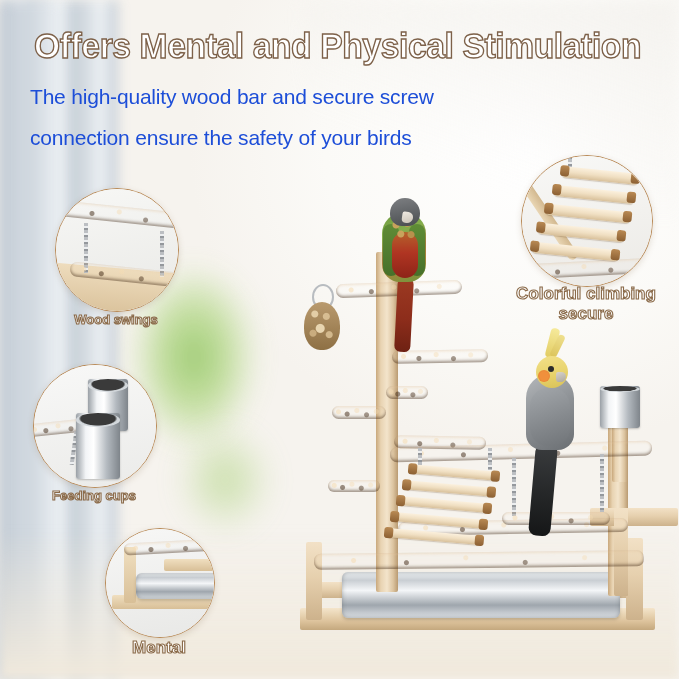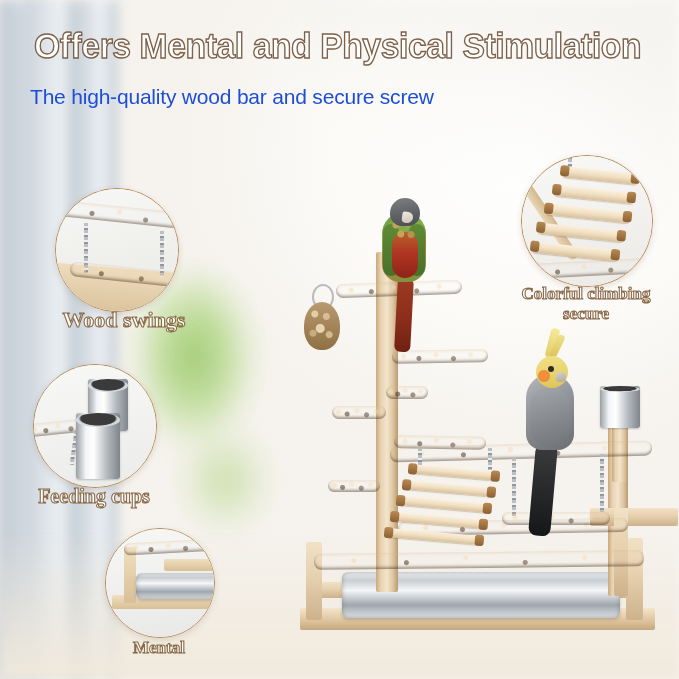--- a/index.html
+++ b/index.html
@@ -138,21 +138,21 @@
   .tiel .tail{position:absolute;left:6px;top:102px;width:22px;height:92px;border-radius:8px;
     background:linear-gradient(180deg,#3a3c3e 0%,#232526 60%,#151617 100%);transform:rotate(5deg);}
 
   
   .callout{position:absolute;}
   .circle{position:absolute;border-radius:50%;overflow:hidden;
     border:1.5px solid #b98a57;background:#f4f4f2;
     box-shadow:0 2px 6px rgba(120,95,60,.18);}
   .circle .inner{position:absolute;inset:0;}
   .c-label{position:absolute;text-align:center;font-weight:bold;color:#ffffff;
-    -webkit-text-stroke:1.1px #8a6a49;line-height:20px;white-space:nowrap;font-family:Liberation Serif, serif;}
+    -webkit-text-stroke:1.1px #8a6a49;line-height:20px;white-space:nowrap;}
 
   
   .sw-top{position:absolute;left:-6px;top:18px;width:150px;height:16px;transform:rotate(6deg);}
   .sw-seat{position:absolute;left:14px;top:78px;width:112px;height:15px;transform:rotate(6deg);}
   .sw-floor{position:absolute;left:-10px;bottom:-6px;width:160px;height:48px;
     background:linear-gradient(180deg,#eedcbd,#d9c19a);transform:rotate(5deg);}
   .cups-bar{position:absolute;left:-8px;top:56px;width:70px;height:13px;transform:rotate(-6deg);}
   .lad-rail{position:absolute;width:10px;height:108px;border-radius:5px;
     background:linear-gradient(90deg,#e9d6b4,#d2b88f);}
   .tray-frame{position:absolute;background:linear-gradient(180deg,#f0dfc0,#d8bf97);border-radius:2px;}
@@ -165,20 +165,21 @@
   <div class="bg-base"></div>
   <div class="bg-blinds"></div>
   <div class="bg-blinds2"></div>
   <div class="bg-green"></div>
   <div class="bg-green2"></div>
   <div class="bg-topwash"></div>
   <div class="bg-warm"></div>
 
   <div class="headline">Offers Mental and Physical Stimulation</div>
   <div class="subline sub1">The high-quality wood bar and secure screw</div>
+  <div class="subline sub2">connection ensure the safety of your birds</div>
 
   <div class="product">
 
     <div class="plank" style="left:20px;top:392px;width:330px;height:16px;"></div>
     <div class="plank" style="left:10px;top:418px;width:355px;height:22px;
          background:linear-gradient(180deg,#f4e5cb,#ddc39c 60%,#c4a87e);"></div>
     <div class="tray" style="left:52px;top:382px;width:278px;height:46px;"></div>
     <div class="plank" style="left:16px;top:352px;width:16px;height:78px;"></div>
     <div class="plank" style="left:336px;top:348px;width:17px;height:82px;"></div>
 
@@ -265,37 +266,37 @@
   <div class="callout">
     <div class="circle" style="left:55px;top:188px;width:122px;height:122px;">
       <div class="inner" style="background:linear-gradient(170deg,#f7f7f5,#e9e9e6);">
         <div class="sw-floor"></div>
         <div class="branch sw-top"></div>
         <div class="chain" style="left:28px;top:34px;height:50px;"></div>
         <div class="chain" style="left:104px;top:42px;height:46px;"></div>
         <div class="branch sw-seat"></div>
       </div>
     </div>
-    <div class="c-label" style="left:48px;top:310px;width:152px;font-size:22px;">Wood swings</div>
+    <div class="c-label" style="left:40px;top:310px;width:152px;font-size:13px;">Wood swings</div>
   </div>
 
   <div class="callout">
     <div class="circle" style="left:33px;top:364px;width:122px;height:122px;">
       <div class="inner" style="background:linear-gradient(170deg,#f8f8f7,#ebebe9);">
         <div class="branch cups-bar"></div>
         <div class="chain" style="left:38px;top:66px;height:34px;transform:rotate(8deg);"></div>
         <div class="cup" style="left:54px;top:14px;width:40px;height:52px;">
           <div class="rim" style="height:13px;"></div>
         </div>
         <div class="cup" style="left:42px;top:48px;width:44px;height:66px;">
           <div class="rim" style="height:14px;"></div>
         </div>
       </div>
     </div>
-    <div class="c-label" style="left:18px;top:486px;width:152px;font-size:20px;">Feeding cups</div>
+    <div class="c-label" style="left:18px;top:486px;width:152px;font-size:13px;">Feeding cups</div>
   </div>
 
   <div class="callout">
     <div class="circle" style="left:105px;top:528px;width:108px;height:108px;">
       <div class="inner" style="background:linear-gradient(170deg,#f7f7f6,#e8e8e6);">
         <div class="tray-frame" style="left:6px;top:66px;width:104px;height:14px;"></div>
         <div class="tray-frame" style="left:18px;top:18px;width:12px;height:56px;"></div>
         <div class="tray-frame" style="left:58px;top:30px;width:52px;height:12px;"></div>
         <div class="branch" style="left:18px;top:12px;width:96px;height:12px;transform:rotate(-3deg);"></div>
         <div class="tray" style="left:30px;top:44px;width:86px;height:26px;"></div>

